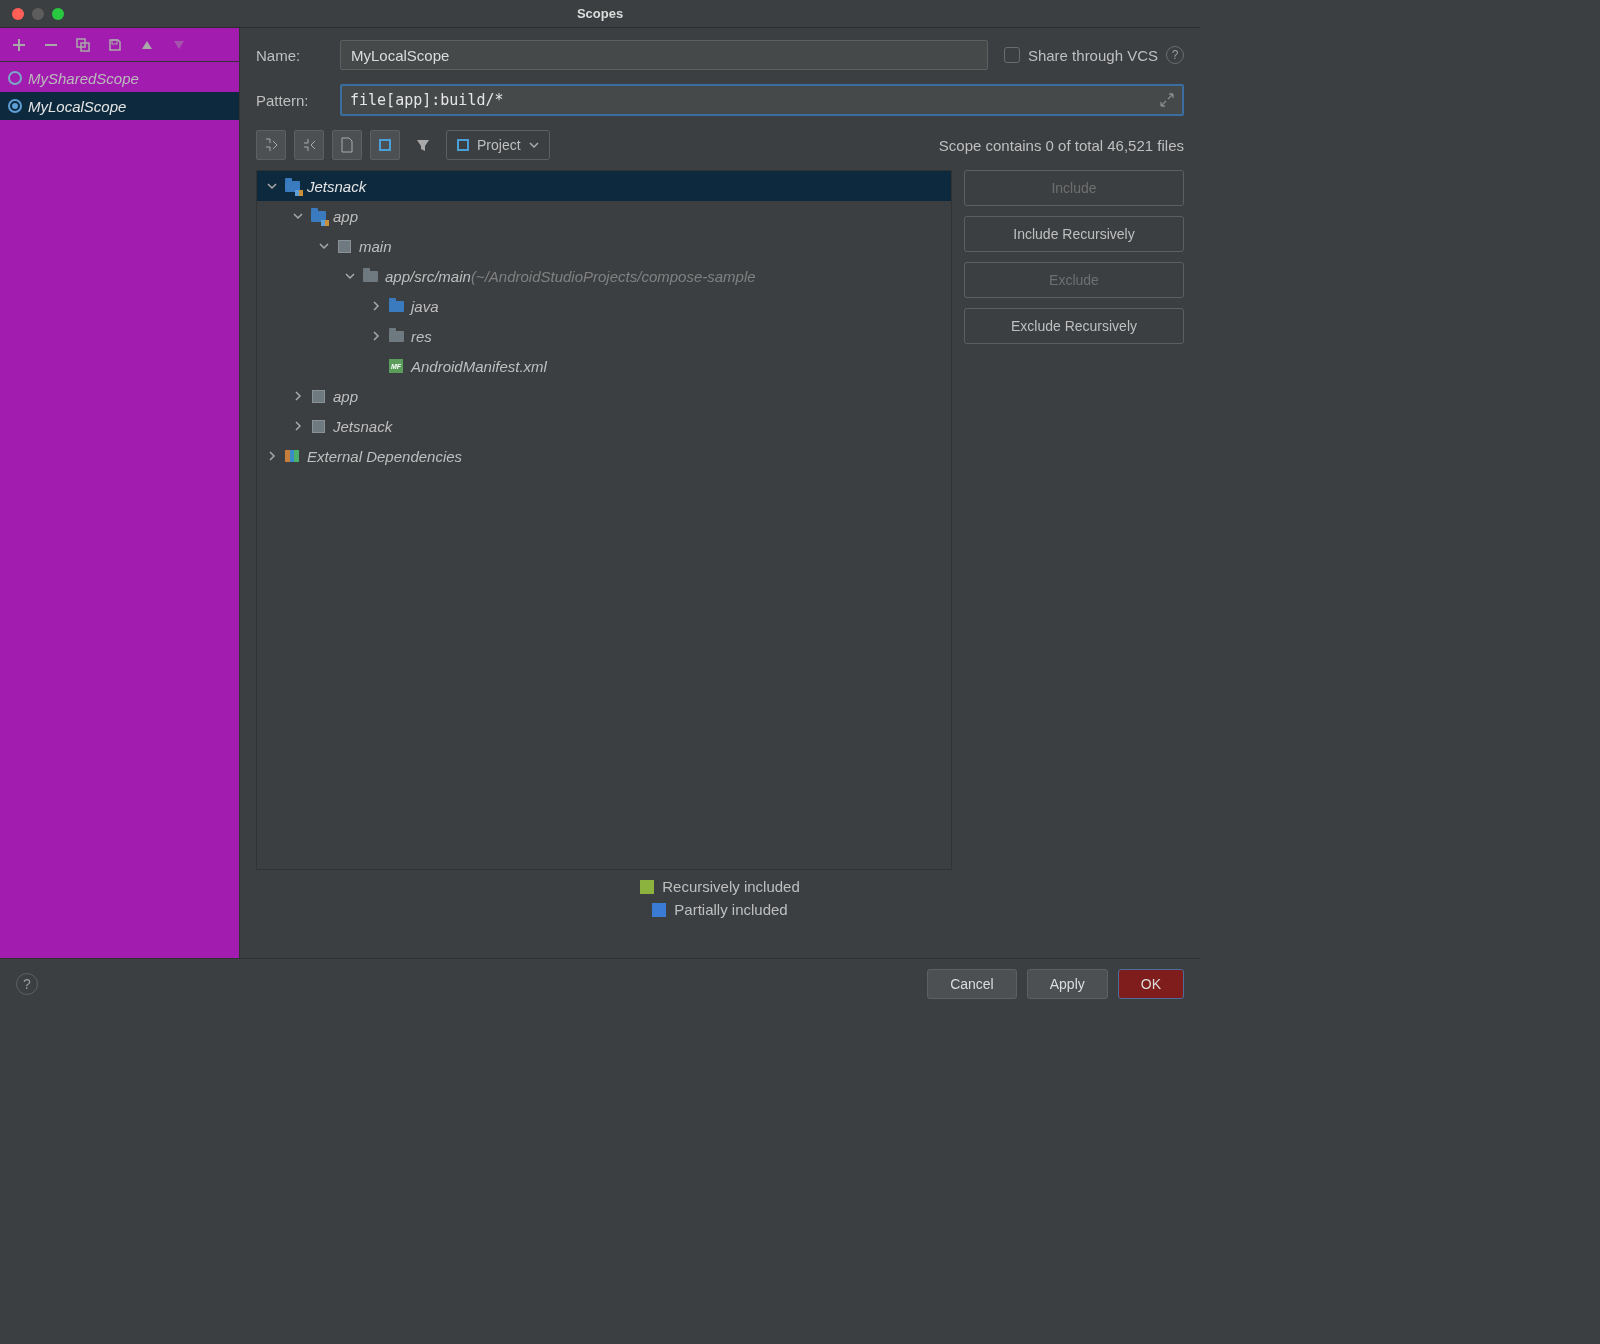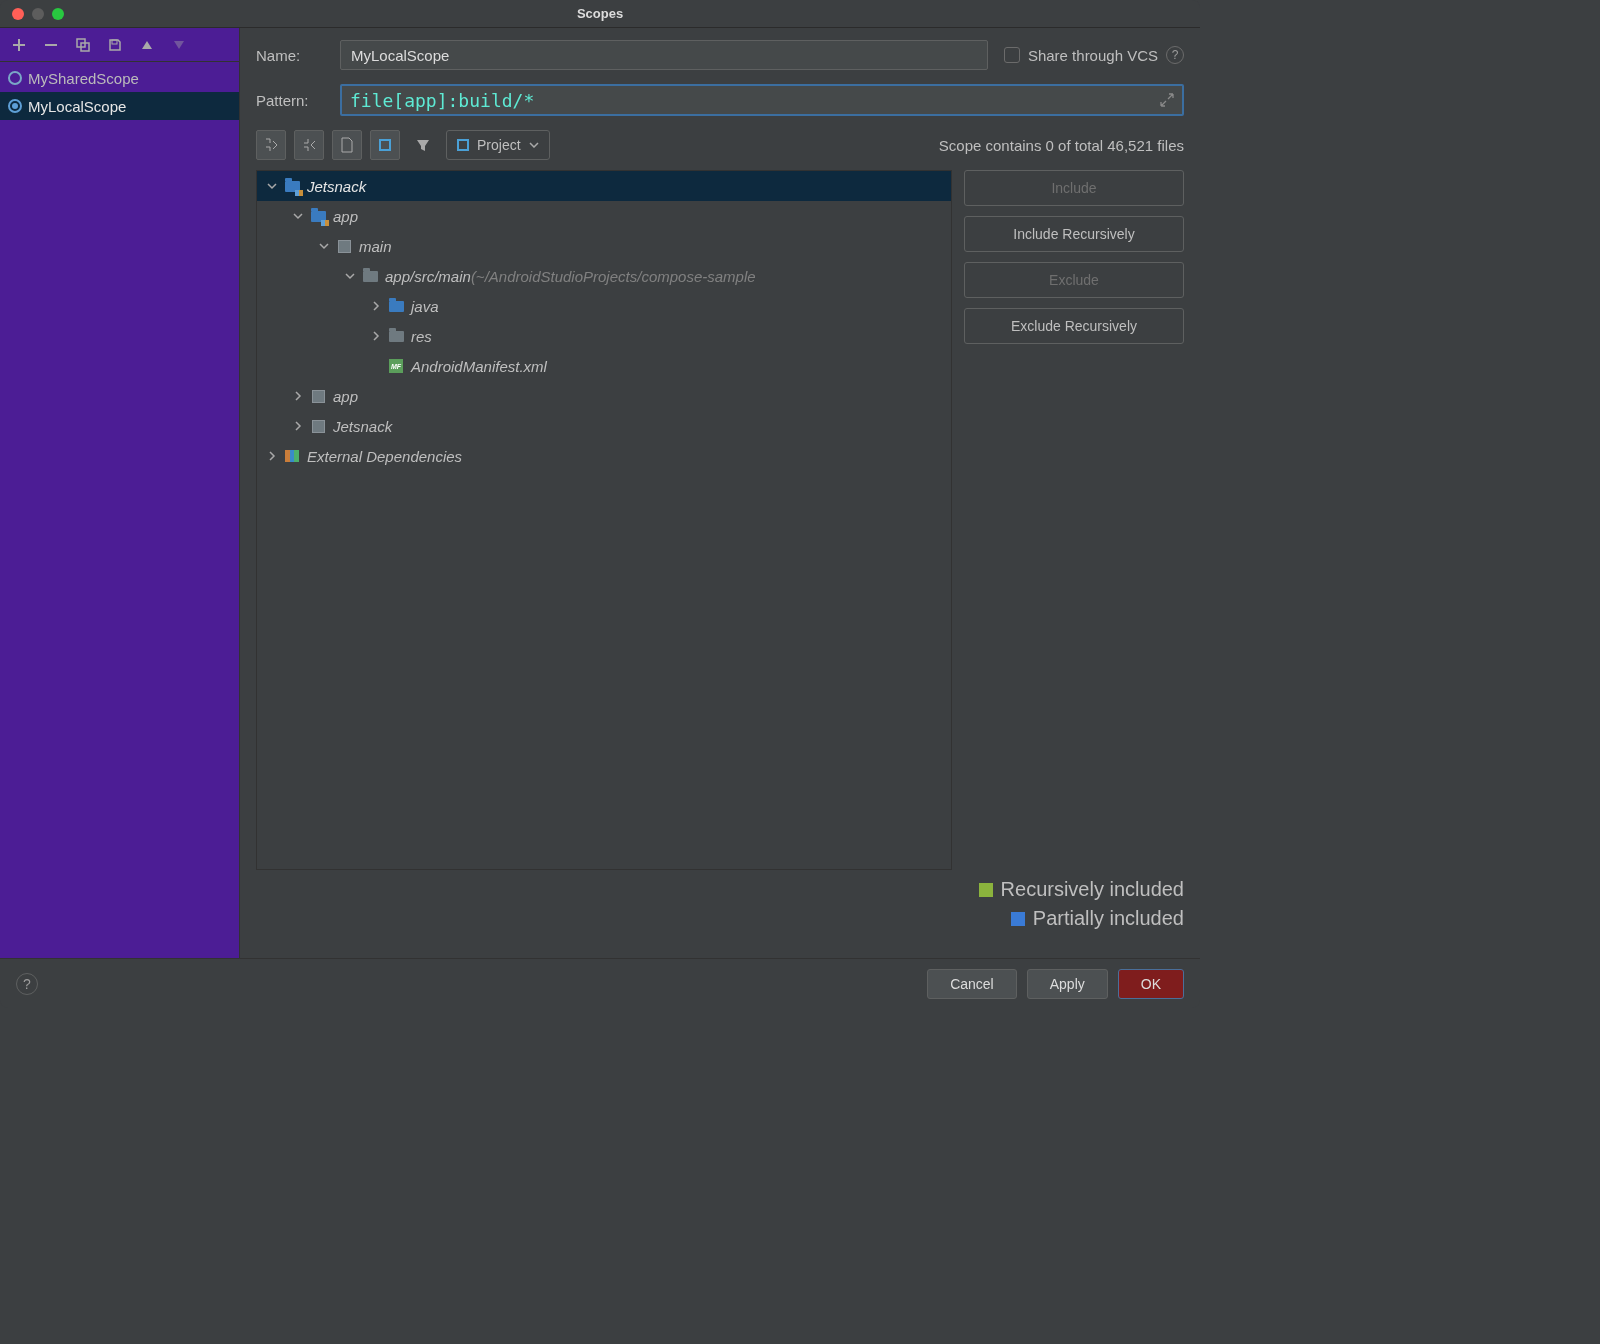--- a/index.html
+++ b/index.html
@@ -44,24 +44,25 @@
     font-weight: 600;
     color: #dcdcdc;
   }
   .content {
     flex: 1;
     display: flex;
     min-height: 0;
   }
   .left-panel {
     width: 240px;
-    background: #4c1d95;
+    background: #a21caf;
     border-right: 1px solid #323232;
     display: flex;
     flex-direction: column;
+    font-style: italic;
   }
   .left-toolbar {
     height: 34px;
     display: flex;
     align-items: center;
     gap: 14px;
     padding: 0 10px;
     border-bottom: 1px solid #323232;
   }
   .tb-icon {
@@ -131,23 +132,23 @@
     background: #45494a;
     border: 2px solid #3b6ea0;
     border-radius: 2px;
     padding: 0 8px;
   }
   .pattern-input {
     flex: 1;
     background: transparent;
     border: none;
     outline: none;
-    color: #5eead4;
+    color: #e5e5e5;
     font-family: "Menlo", "Consolas", monospace;
-    font-size: 18px;
+    font-size: 15px;
   }
   .share-box {
     display: flex; align-items: center; gap: 8px;
     margin-left: 16px;
     font-size: 15px;
     color: #bfbfbf;
   }
   .check {
     width: 16px; height: 16px; border: 1px solid #6b6b6b;
     border-radius: 3px; background: #3c3f41;
@@ -249,22 +250,22 @@
     border-radius: 3px;
     cursor: pointer;
   }
   .act-btn.disabled { color: #6f6f6f; cursor: default; }
 
   .legend {
     margin-top: 8px;
     display: flex;
     flex-direction: column;
     gap: 6px;
-    align-items: flex-end;
-    font-size: 20px;
+    align-items: center;
+    font-size: 15px;
     color: #bfbfbf;
   }
   .legend-item { display: flex; align-items: center; gap: 8px; }
   .legend-sq { width: 14px; height: 14px; }
   .lg-green { background: #8bb33d; }
   .lg-blue { background: #3a7bd6; }
 
   .footer {
     height: 50px;
     border-top: 1px solid #323232;

